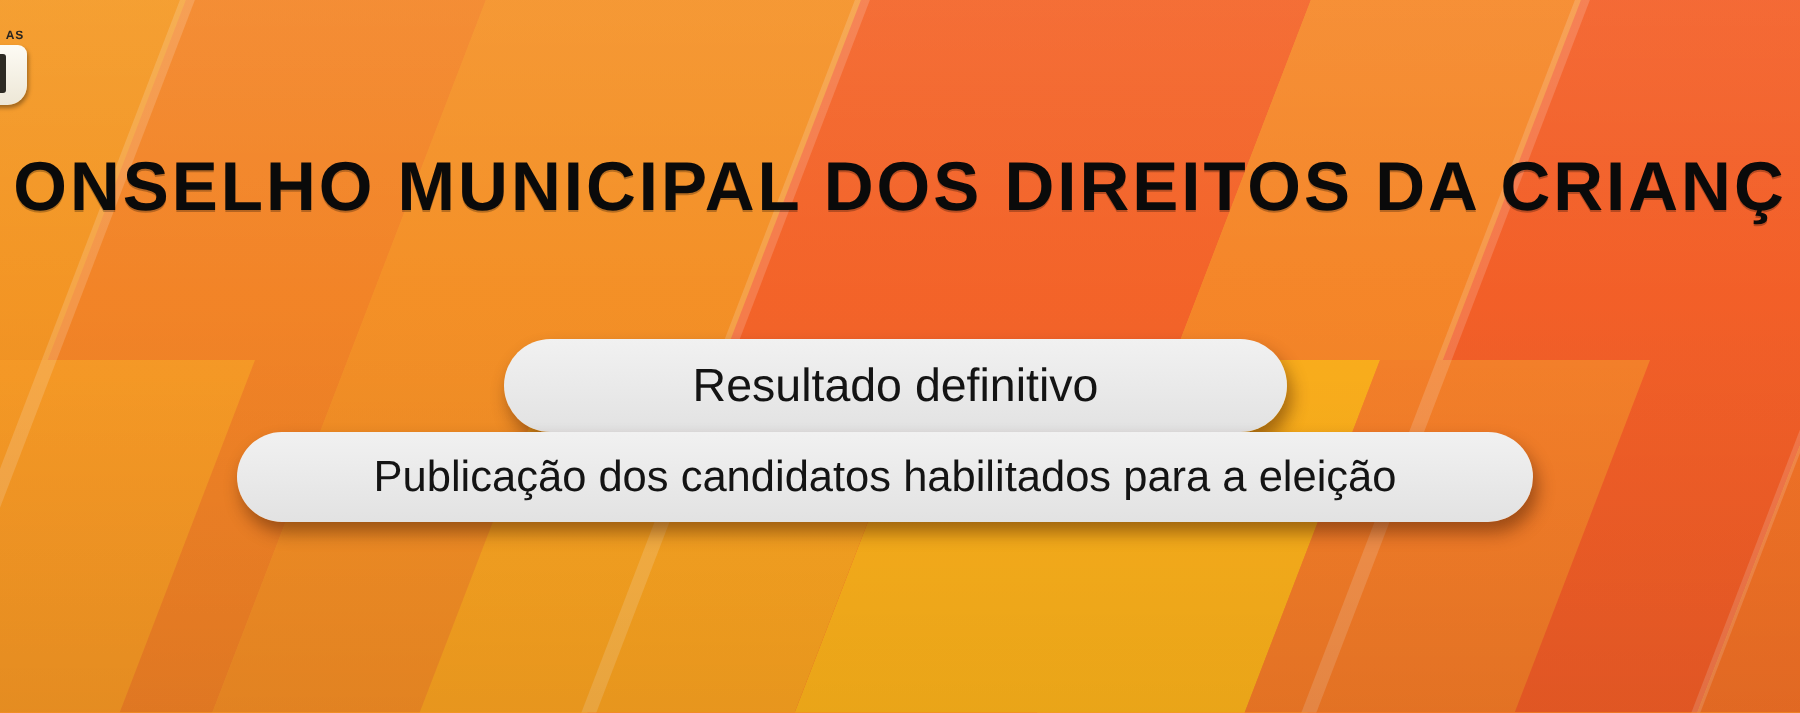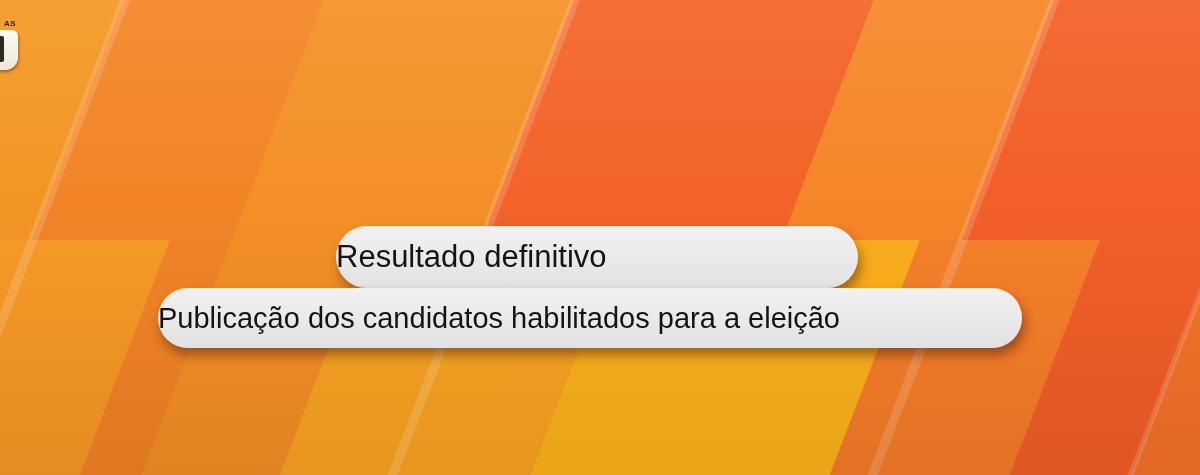--- a/index.html
+++ b/index.html
@@ -57,21 +57,21 @@
     letter-spacing:2.0px;line-height:60px;
     white-space:nowrap;
     text-shadow:0 1px 0 rgba(0,0,0,.25);
   }
   
   .pill{
     position:absolute;
     background:linear-gradient(180deg,#F1F1F1 0%,#E9E9E9 55%,#E2E2E2 100%);
     border-radius:999px;
     box-shadow:3px 7px 11px rgba(60,20,0,.45);
-    display:flex;align-items:center;justify-content:flex-start;
+    display:flex;align-items:center;justify-content:center;
     color:#141414;
     white-space:nowrap;
   }
   #pill-1{left:336px;top:226px;width:522px;height:62px;font-size:31px;}
   #pill-2{left:158px;top:288px;width:864px;height:60px;font-size:29px;}
 </style>
 </head>
 <body>
 
 <div id="banner">
@@ -98,20 +98,21 @@
   </div>
 
   <div class="vignette"></div>
 
   <div id="logo">
     <div class="crest">AS</div>
     <div class="emblem"></div>
   </div>
 
   <div id="title">
+    <div class="line">ONSELHO MUNICIPAL DOS DIREITOS DA CRIANÇ</div>
   </div>
 
   <div class="pill" id="pill-1">
     <span>Resultado definitivo</span>
   </div>
 
   <div class="pill" id="pill-2">
     <span>Publicação dos candidatos habilitados para a eleição</span>
   </div>
 

